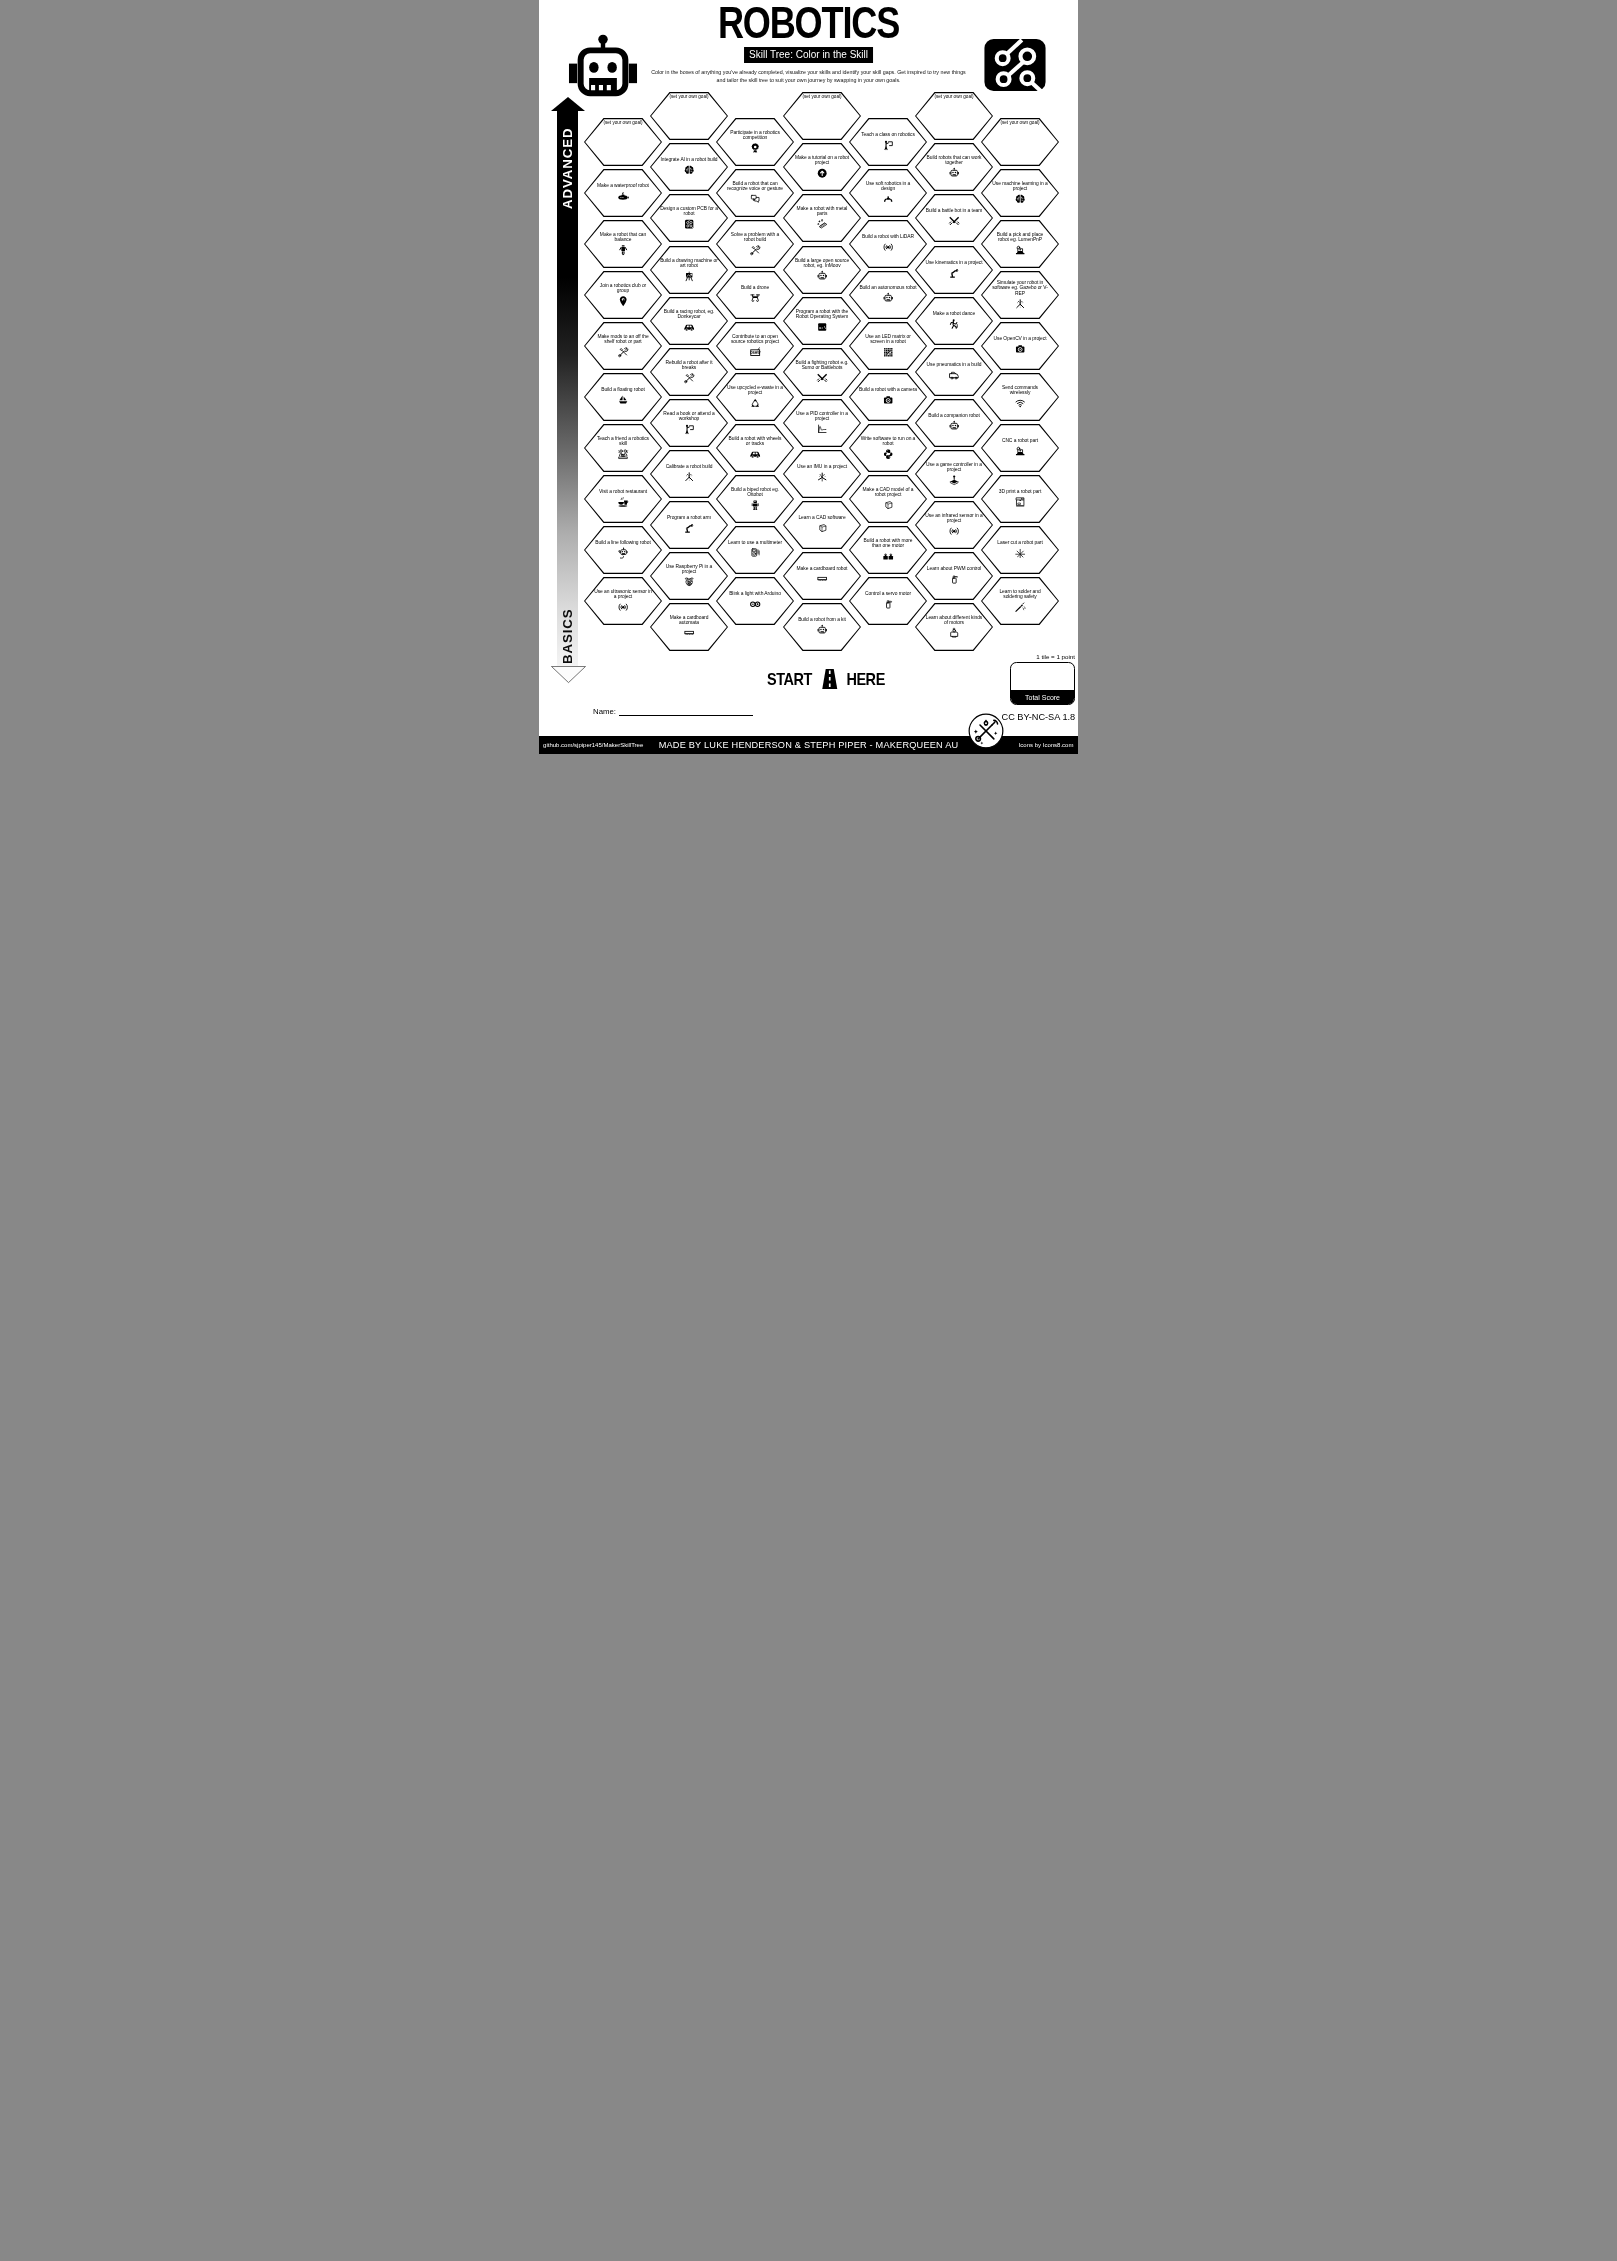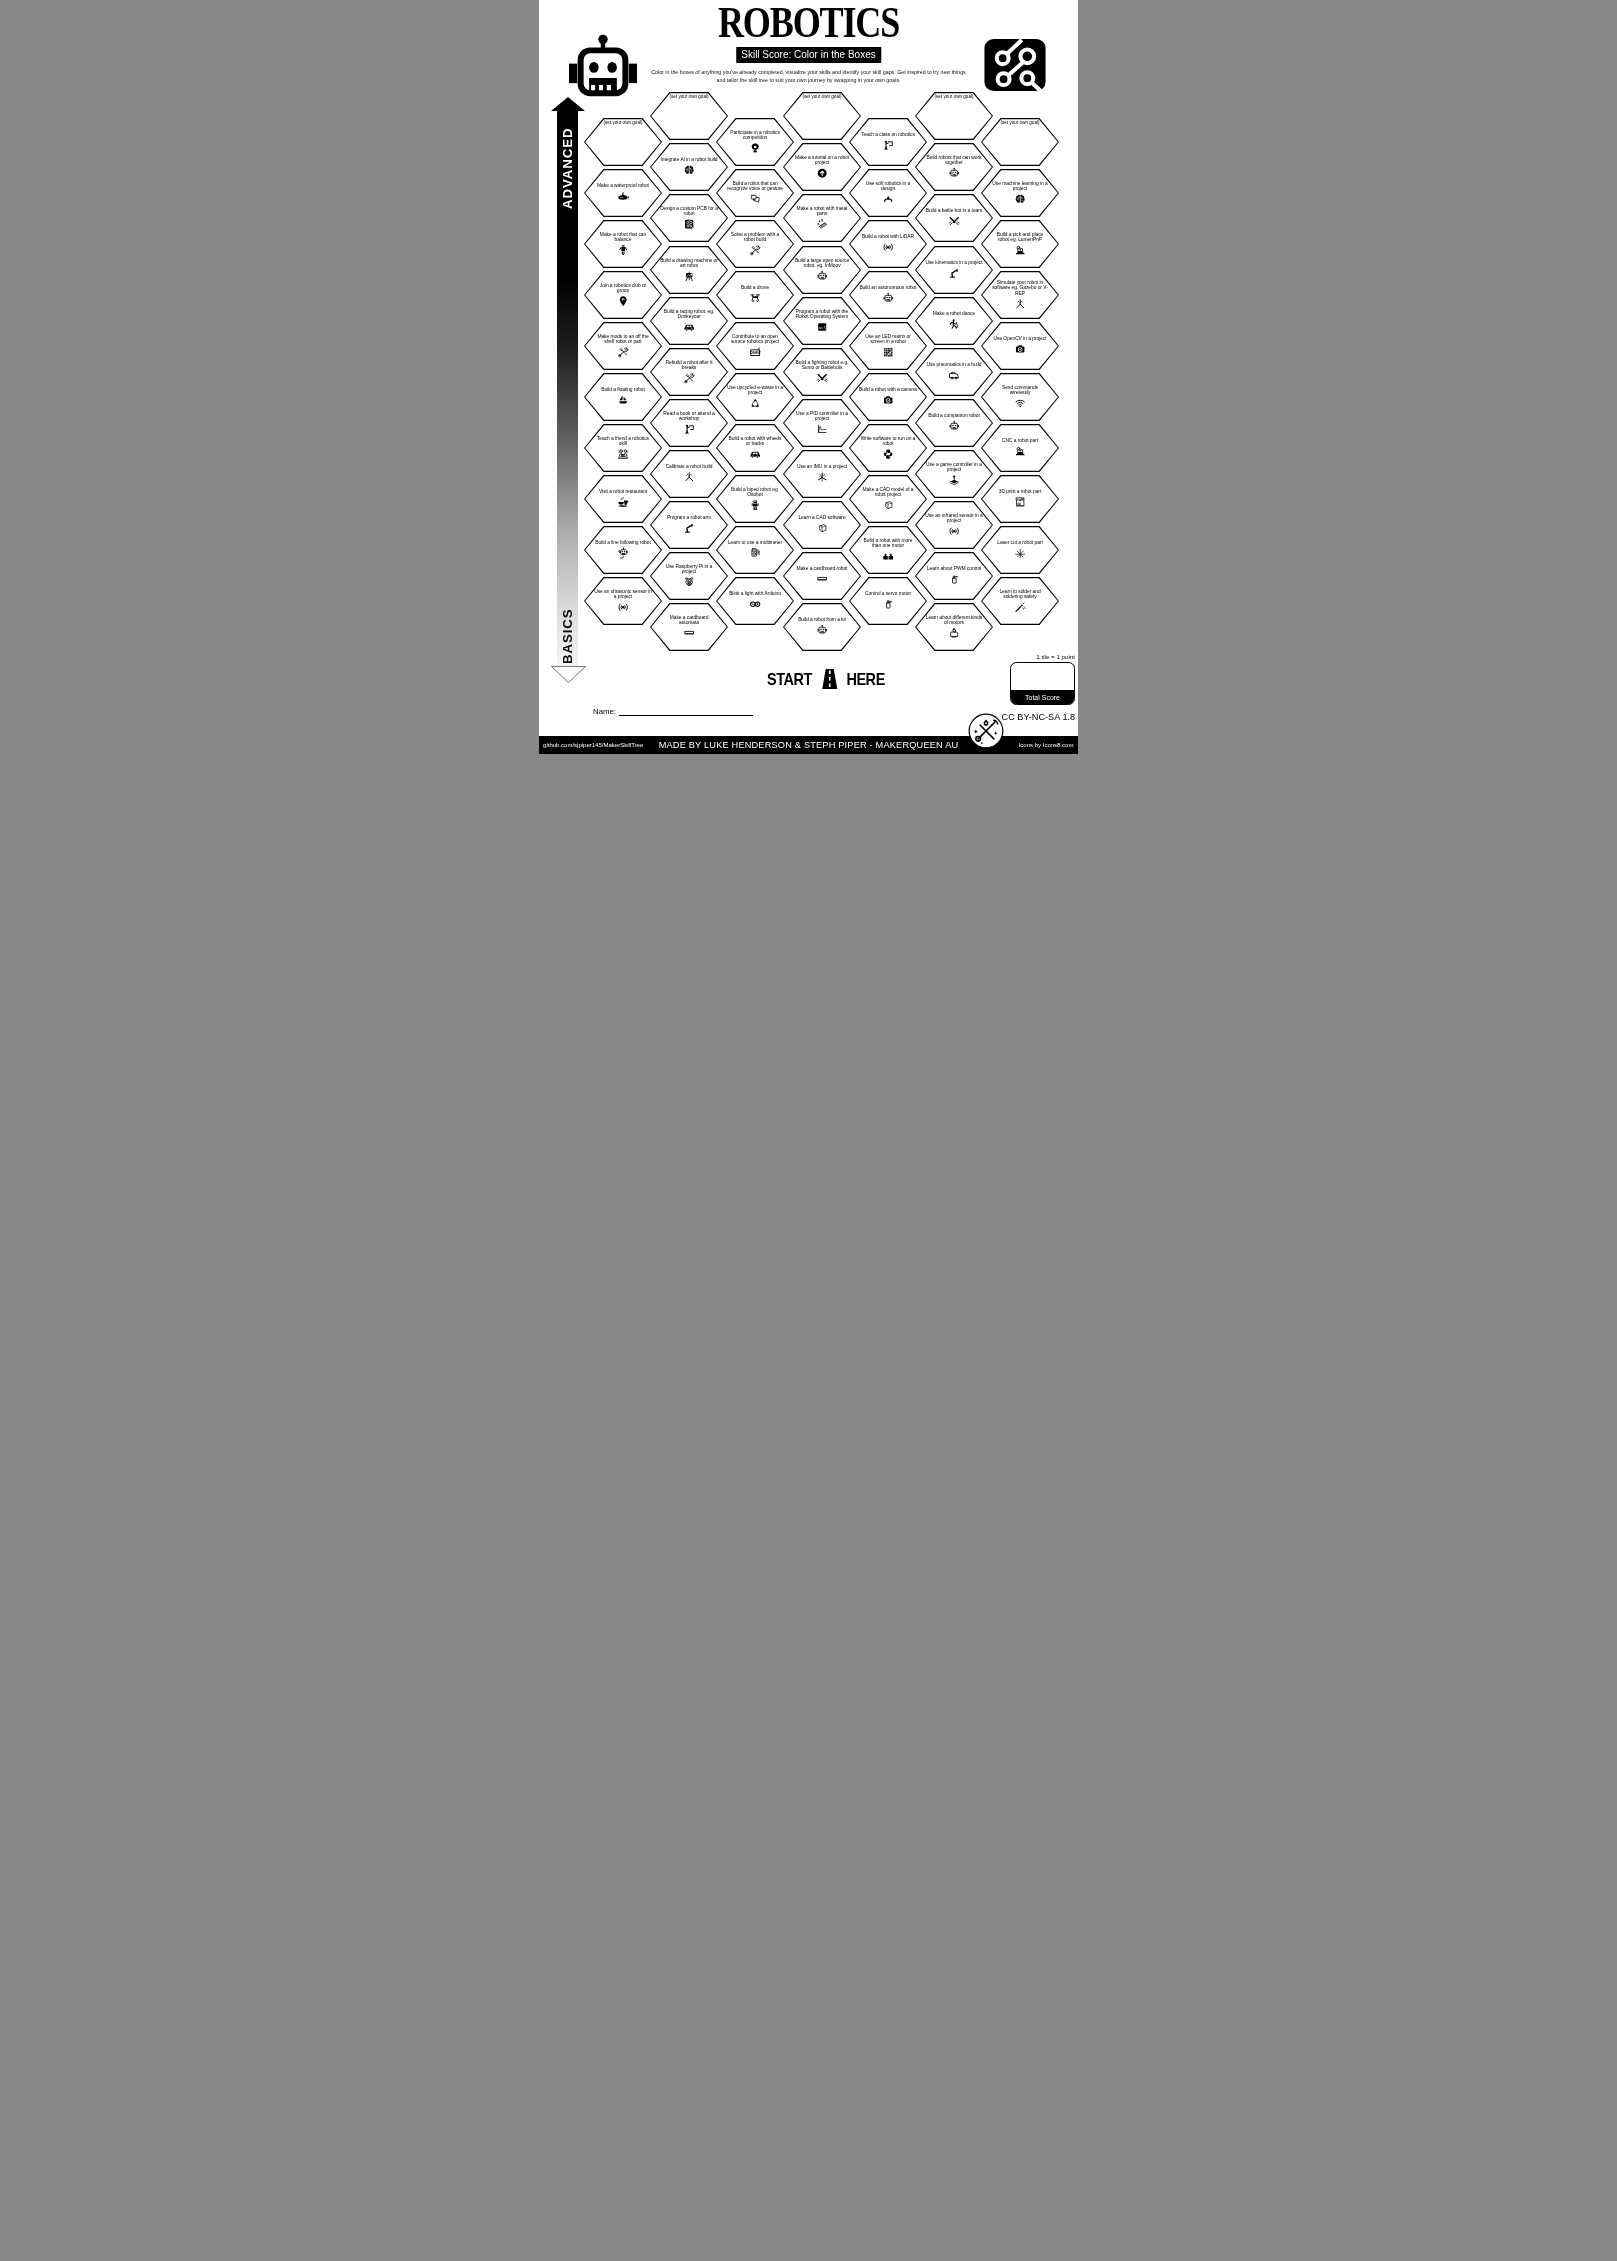--- a/index.html
+++ b/index.html
@@ -1,19 +1,19 @@
 <!DOCTYPE html>
 <html style="font-size:7.4px"><head>
 <meta charset="utf-8">
 <style>
   html,body{margin:0;padding:0;background:#888;}
   .page{position:relative;width:539px;height:754px;background:#fff;margin:0 auto;
         font-family:"Liberation Sans",sans-serif;overflow:hidden;}
   
-  .title-wrap{position:absolute;left:0;right:0;top:0.9px;text-align:center;font-family:Liberation Serif, serif;}
+  .title-wrap{position:absolute;left:0;right:0;top:0.9px;text-align:center;}
   .title{display:inline-block;font-size:44px;font-weight:bold;letter-spacing:-1.4px;
          transform:scaleX(.82);transform-origin:center;color:#000;line-height:1.0;}
   .subtitle{position:absolute;top:47px;left:50%;transform:translateX(-50%);
             background:#000;color:#fff;font-size:10px;padding:1.8px 5.5px 2.8px;white-space:nowrap;}
   .desc{position:absolute;top:69px;left:50%;transform:translateX(-50%);width:322px;
         font-size:5.3px;line-height:1.5;text-align:center;color:#111;}
   .logo{position:absolute;}
   
   .arrow-head-up{position:absolute;left:11.5px;top:97px;width:0;height:0;
       border-left:17.5px solid transparent;border-right:17.5px solid transparent;
@@ -68,21 +68,21 @@
       <rect x="20.2" y="9.4" width="2.6" height="6.2" fill="#000"></rect>
       <ellipse cx="9.1" cy="10.6" rx="1.5" ry="1.7" fill="#000"></ellipse>
       <ellipse cx="14.9" cy="10.6" rx="1.5" ry="1.7" fill="#000"></ellipse>
       <path d="M7.6 14 h8.8 v4.8 h-1.9 v-2.6 h-1.3 v2.6 h-1.2 v-2.6 h-1.3 v2.6 h-1.2 v-2.6 h-1.3 v2.6 h-0.6 z" fill="#000"></path>
     </svg>
   </div>
 
   <div class="title-wrap">
     <div class="title">ROBOTICS</div>
   </div>
-  <div class="subtitle">Skill Score: Color in the Boxes</div>
+  <div class="subtitle">Skill Tree: Color in the Skill</div>
   <div class="desc">Color in the boxes of anything you've already completed, visualize your skills and identify your skill gaps.  Get inspired to try new things and tailor the skill tree to suit your own journey by swapping in your own goals.</div>
 
   <div class="logo" style="left:445px;top:39px;">
     <svg width="62" height="52" viewBox="0 0 134 114">
       <rect x="0" y="0" width="134" height="114" rx="20" fill="#000"></rect>
       <g stroke="#fff" stroke-width="9" fill="none">
         <line x1="82" y1="2" x2="50" y2="32"></line>
         <circle cx="40" cy="42" r="13"></circle>
         <circle cx="94" cy="38" r="15"></circle>
         <line x1="86" y1="50" x2="52" y2="80"></line>

